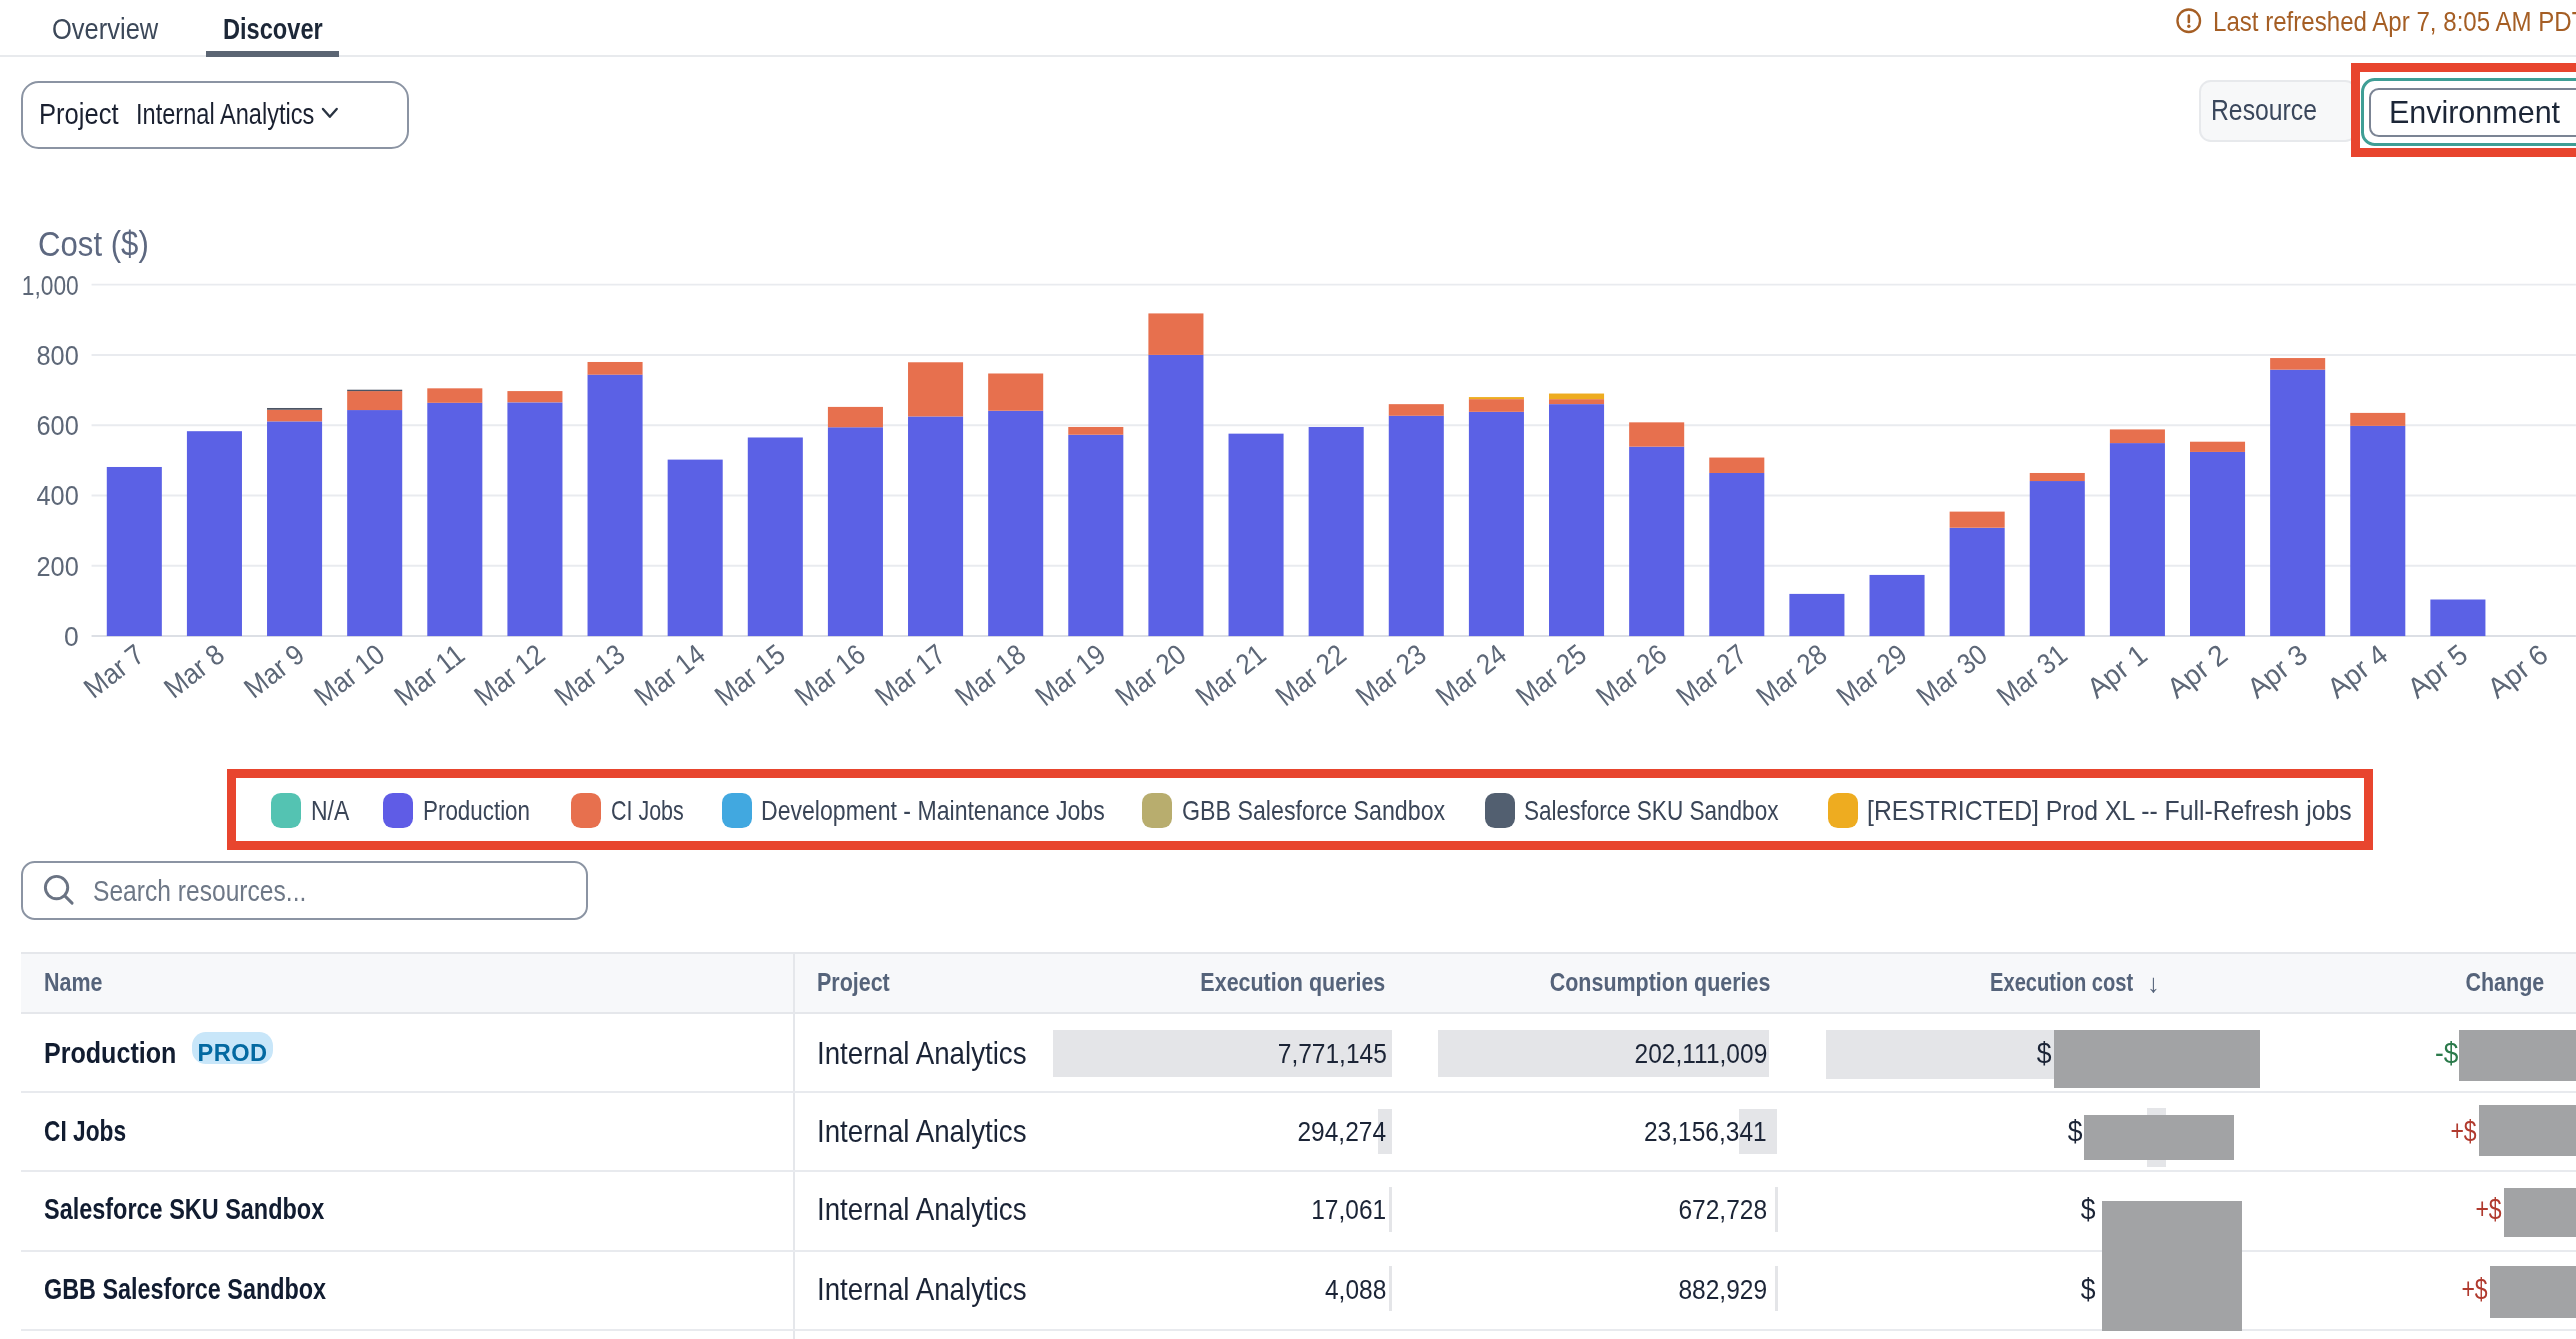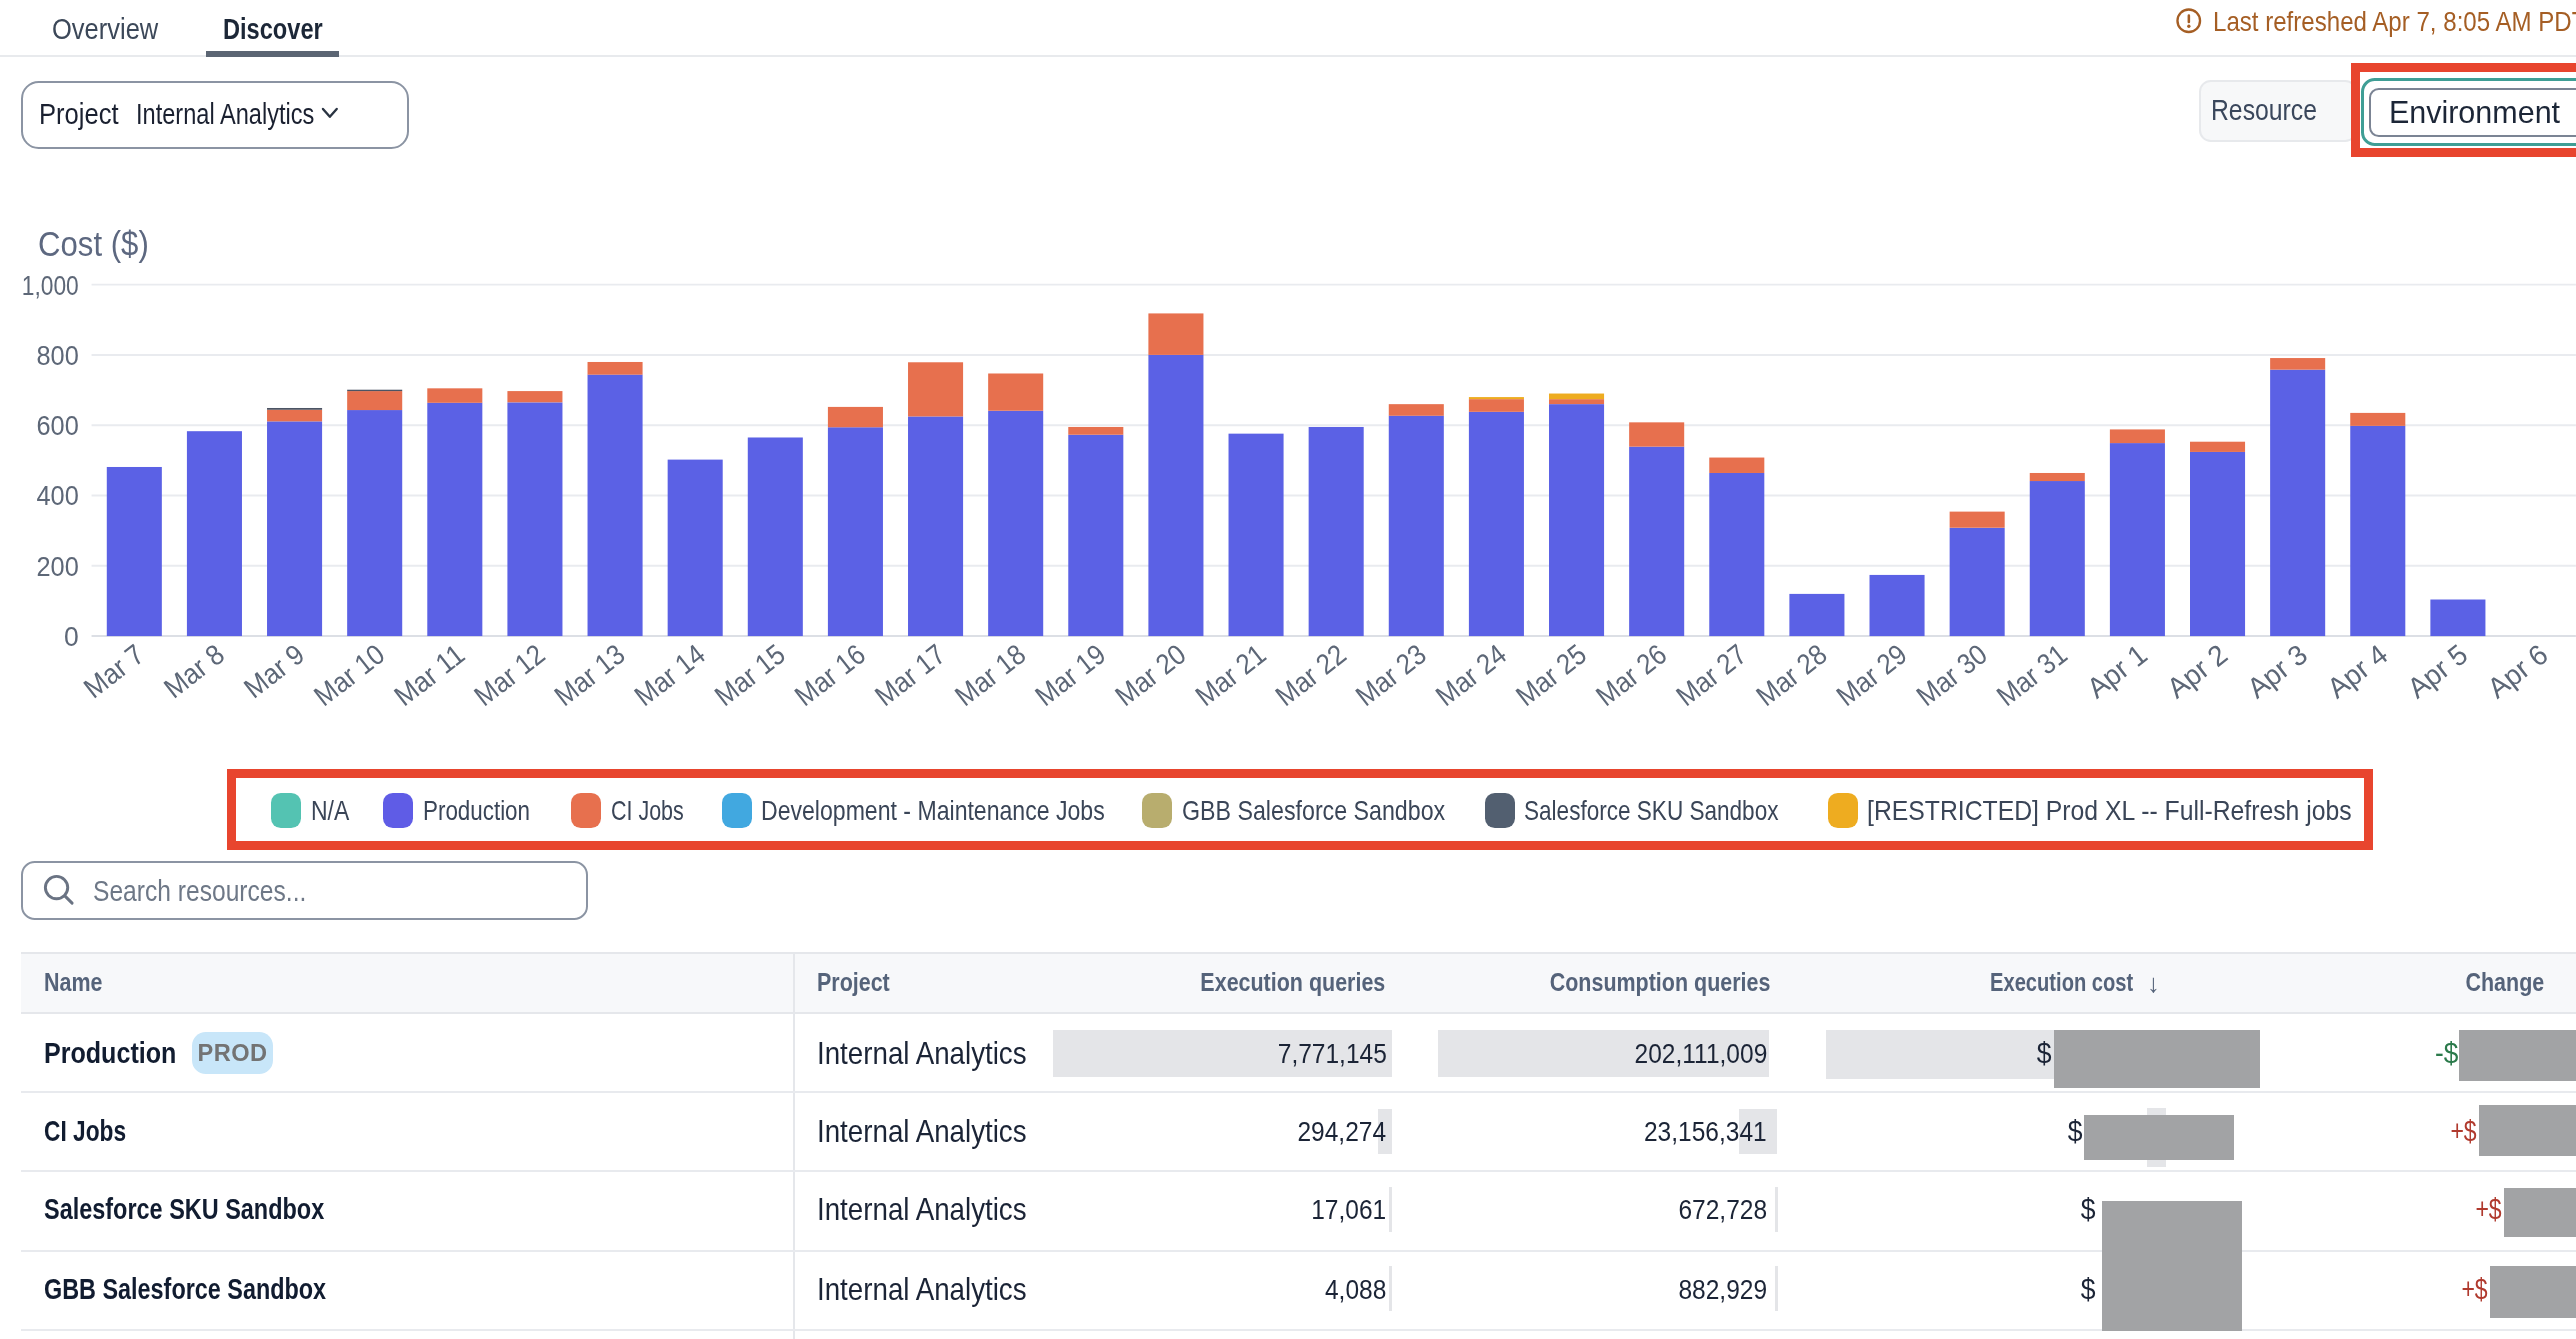--- a/index.html
+++ b/index.html
@@ -165,21 +165,21 @@
 <line x1="24.5" y1="23.5" x2="32" y2="31" stroke="#6a7383" stroke-width="3" stroke-linecap="round"></line>
 </svg>
 <div class="abs" style="left:93px;top:891px;font-size:29.5px;color:#6e7887;white-space:nowrap;transform-origin:left center;transform:translateY(-50%) scaleX(0.834);">Search resources...</div>
 
 <div class="abs" style="left:20.6px;top:952px;width:2555px;height:62px;background:#f7f8fa;border-top:2px solid #e5e7eb;border-bottom:2px solid #e5e7eb"></div>
 <div class="abs" style="left:793px;top:952px;width:2px;height:387px;background:#e5e7eb"></div>
 <div class="rline" style="top:1091px"></div>
 <div class="rline" style="top:1170px"></div>
 <div class="rline" style="top:1250px"></div>
 <div class="rline" style="top:1329px"></div>
-<div class="abs" style="left:192px;top:1032px;width:81px;height:42px;background:#c8e6f9;border-radius:13.8px;text-align:center;line-height:42px;font-size:23.6px;font-weight:bold;color:#737373;transform-origin:center;letter-spacing:0.5px">PROD</div>
+<div class="abs" style="left:192px;top:1032px;width:81px;height:32px;background:#c8e6f9;border-radius:13.8px;text-align:center;line-height:42px;font-size:23.6px;font-weight:bold;color:#0369a1;transform-origin:center;letter-spacing:0.5px">PROD</div>
 <div class="abs" style="left:44px;top:982px;font-size:26.5px;font-weight:bold;color:#55637a;white-space:nowrap;transform-origin:left center;transform:translateY(-50%) scaleX(0.81);">Name</div>
 <div class="abs" style="left:817px;top:982px;font-size:26.5px;font-weight:bold;color:#55637a;white-space:nowrap;transform-origin:left center;transform:translateY(-50%) scaleX(0.81);">Project</div>
 <div class="abs" style="right:1191px;top:982px;font-size:26.5px;font-weight:bold;color:#55637a;white-space:nowrap;transform-origin:right center;transform:translateY(-50%) scaleX(0.81);">Execution queries</div>
 <div class="abs" style="right:806px;top:982px;font-size:26.5px;font-weight:bold;color:#55637a;white-space:nowrap;transform-origin:right center;transform:translateY(-50%) scaleX(0.81);">Consumption queries</div>
 <div class="abs" style="left:1990px;top:982px;font-size:26.5px;font-weight:bold;color:#55637a;white-space:nowrap;transform-origin:left center;transform:translateY(-50%) scaleX(0.76);">Execution cost</div>
 <div class="abs" style="left:2147px;top:983px;font-size:25.6px;color:#55637a;white-space:nowrap;transform-origin:left center;transform:translateY(-50%) scaleX(1.0);">↓</div>
 <div class="abs" style="right:32px;top:982px;font-size:26.5px;font-weight:bold;color:#55637a;white-space:nowrap;transform-origin:right center;transform:translateY(-50%) scaleX(0.81);">Change</div>
 <div class="abs" style="left:44px;top:1053px;font-size:29.5px;font-weight:bold;color:#111c30;white-space:nowrap;transform-origin:left center;transform:translateY(-50%) scaleX(0.85);">Production</div>
 <div class="abs" style="left:817px;top:1053px;font-size:30.5px;color:#1b2436;white-space:nowrap;transform-origin:left center;transform:translateY(-50%) scaleX(0.909);">Internal Analytics</div>
 <div class="lbox" style="left:1053px;top:1030px;width:339px;height:47px"></div>

